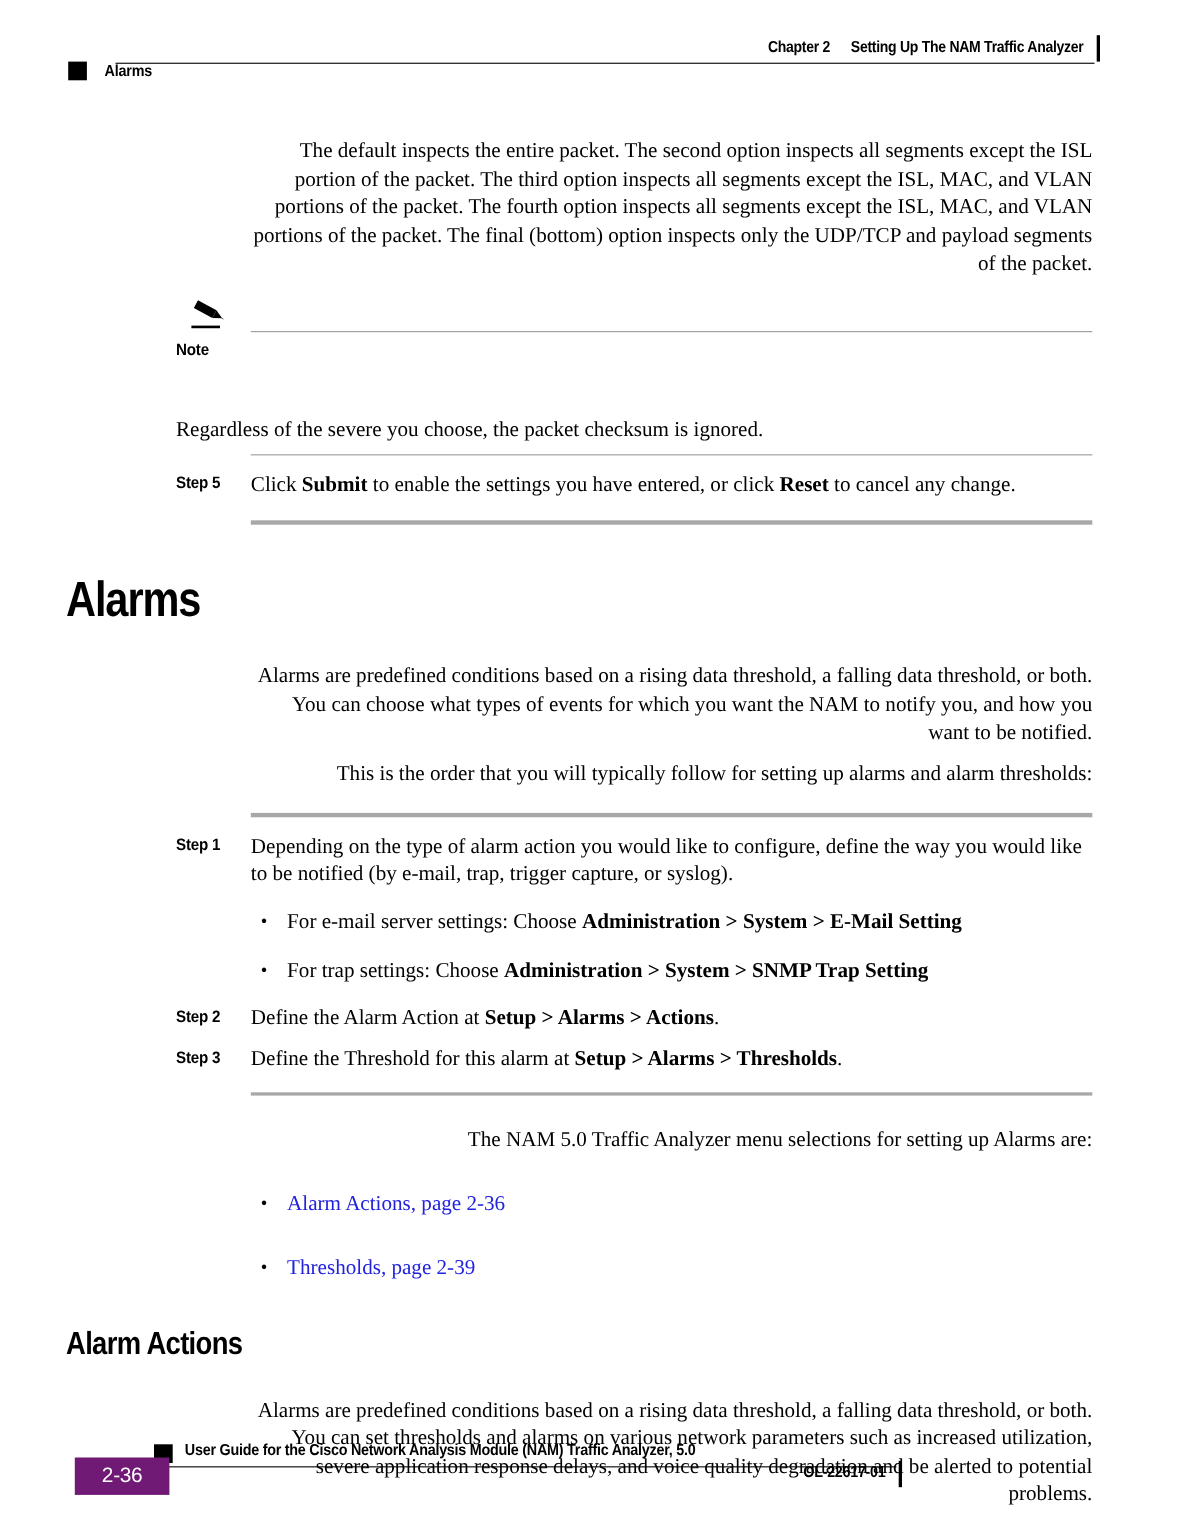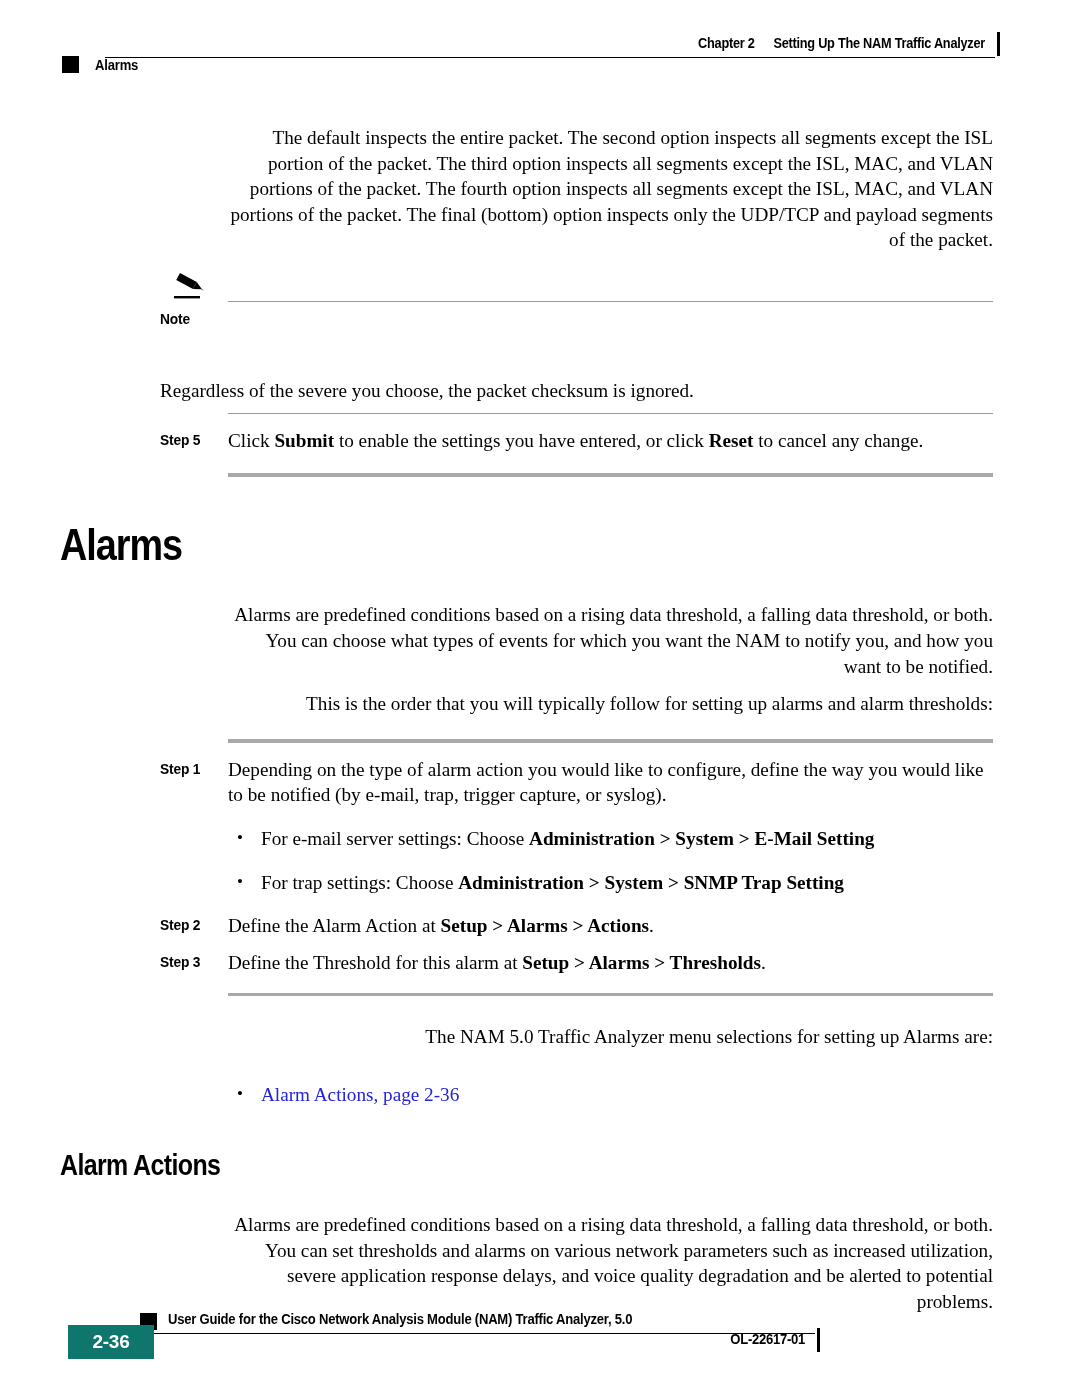--- a/index.html
+++ b/index.html
@@ -269,24 +269,24 @@
     top: 46px;
     height: 1px;
     background: #000;
   }
   .ftr-pagebox {
     position: absolute;
     left: 68px;
     top: 38px;
     min-width: 70px;
     height: 34px;
-    background: #0f766e;
+    background: #701a75;
     color: #fff;
     font-family: "Liberation Sans", sans-serif;
-    font-weight: bold;
+    font-weight: normal;
     font-size: 19px;
     letter-spacing: -0.3px;
     display: flex;
     align-items: center;
     justify-content: center;
     padding: 0 8px;
   }
   .ftr-docid {
     position: absolute;
     right: 95px;
@@ -394,20 +394,21 @@
   <div style="height:18px"></div>
   <div class="step-rule thin"></div>
 
   <div style="height:28px"></div>
   <div class="body-col">
     <p class="body">The NAM 5.0 Traffic Analyzer menu selections for setting up Alarms are:</p>
   </div>
 
   <ul class="bullets links">
     <li><a class="xref" href="#" style="text-decoration:none">Alarm Actions, page 2-36</a></li>
+    <li><a class="xref" href="#" style="text-decoration:none">Thresholds, page 2-39</a></li>
   </ul>
 
   <div style="height:42px"></div>
   <h2 class="sub">Alarm Actions</h2>
   <div style="height:32px"></div>
 
   <div class="body-col">
     <p class="body">Alarms are predefined conditions based on a rising data threshold, a falling data threshold, or both. You can set thresholds and alarms on various network parameters such as increased utilization, severe application response delays, and voice quality degradation and be alerted to potential problems.</p>
   </div>
 

